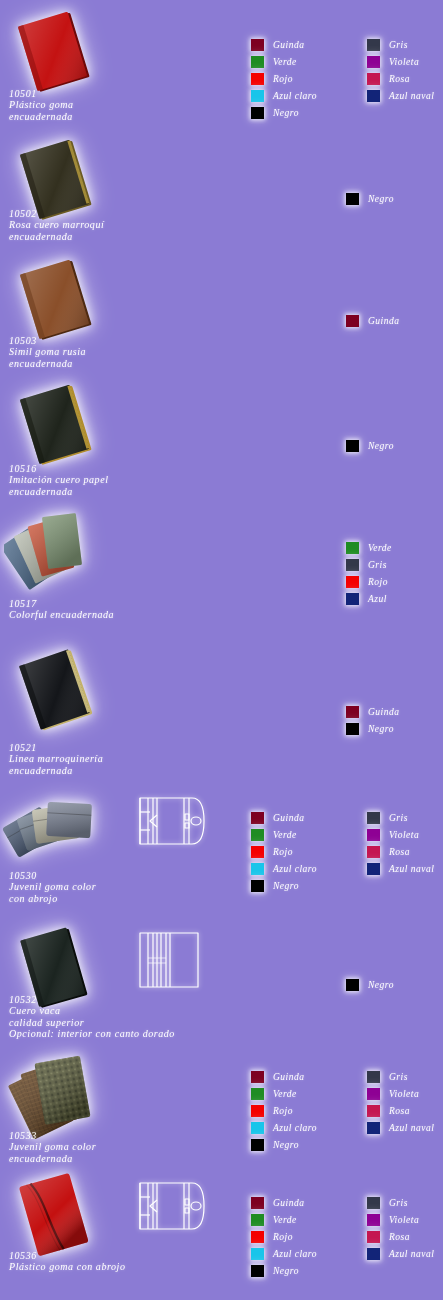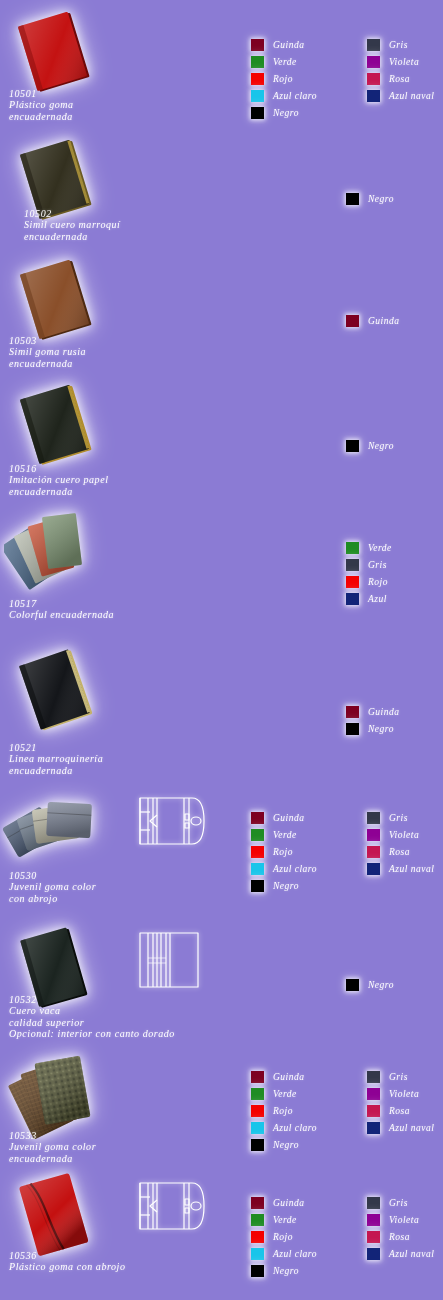--- a/index.html
+++ b/index.html
@@ -148,23 +148,23 @@
     </g>
     <defs>
       <linearGradient id="g_33301f" x1="0" y1="0" x2="1" y2="1">
         <stop offset="0" stop-color="#ffffff" stop-opacity=".18"></stop>
         <stop offset=".55" stop-color="#ffffff" stop-opacity="0"></stop>
         <stop offset="1" stop-color="#000000" stop-opacity=".22"></stop>
       </linearGradient>
     </defs>
   </svg>
         </div>
-        <div class="caption" style="top: 208px; left: 24px;">
+        <div class="caption" style="top: 208px; left: 9px;">
           <span class="code">10502</span>
-          <span class="desc">Simil cuero marroquí</span>
+          <span class="desc">Rosa cuero marroquí</span>
           <span class="desc">encuadernada</span>
         </div>
         <div class="legend" style="top: 166px; left: 346px;">
           <div class="legend-col" style="margin-left: 0px;">
             <div class="swatch-row">
               <span class="swatch" style="background: rgb(0, 0, 0);"></span>
               <span class="swatch-label">Negro</span>
             </div>
           </div>
         </div>

